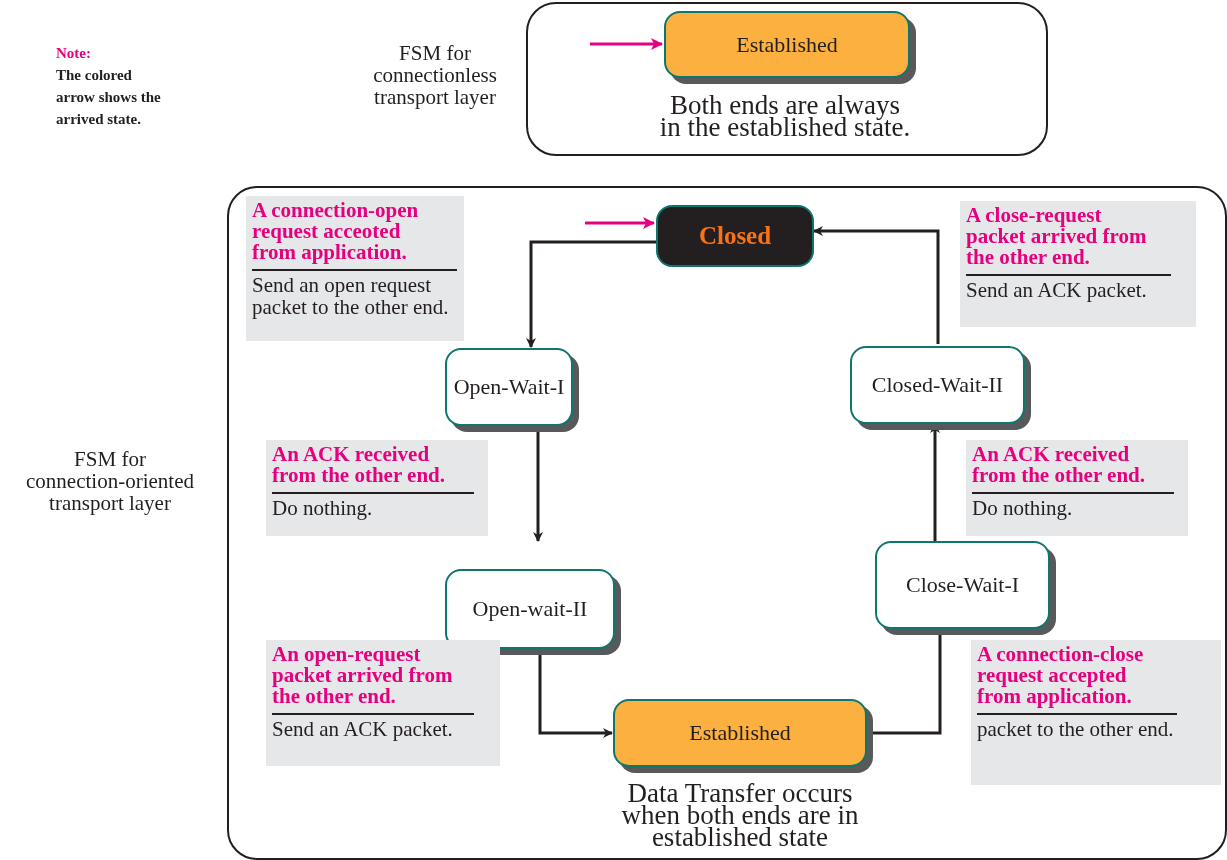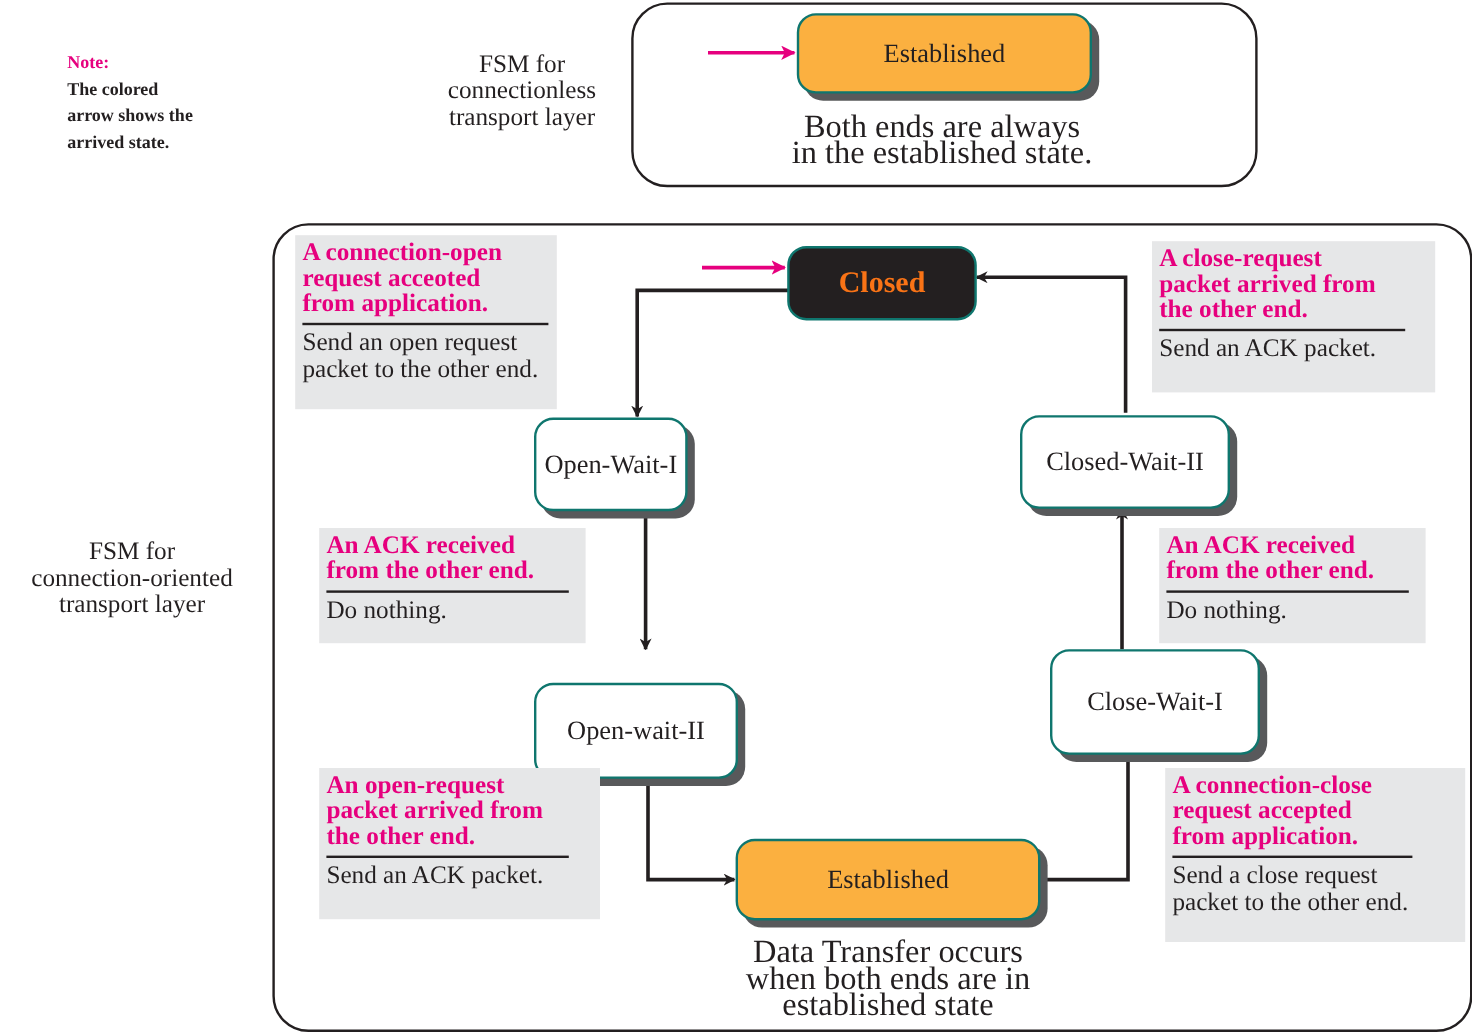--- a/index.html
+++ b/index.html
@@ -143,15 +143,14 @@
   <div class="ev">from the other end.</div>
   <div class="rule" style="width:202px;"></div>
   <div class="act">Do nothing.</div>
 </div>
 
 <div class="cond" style="left:971px; top:640px; width:250px; height:145px;">
   <div class="ev">A connection-close</div>
   <div class="ev">request accepted</div>
   <div class="ev">from application.</div>
   <div class="rule" style="width:200px;"></div>
-  <div class="act">Send a close request</div>
   <div class="act">packet to the other end.</div>
 </div>
 
 </body></html>

